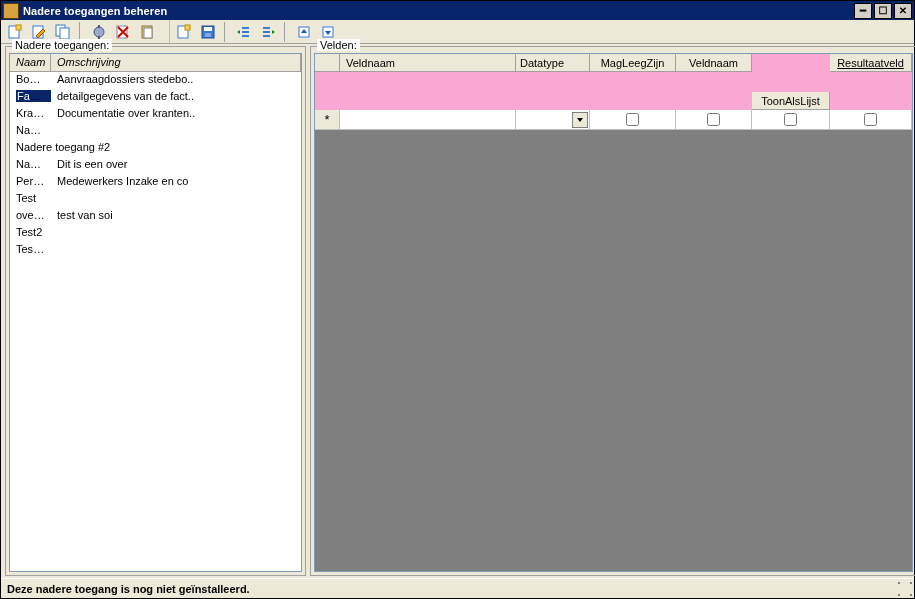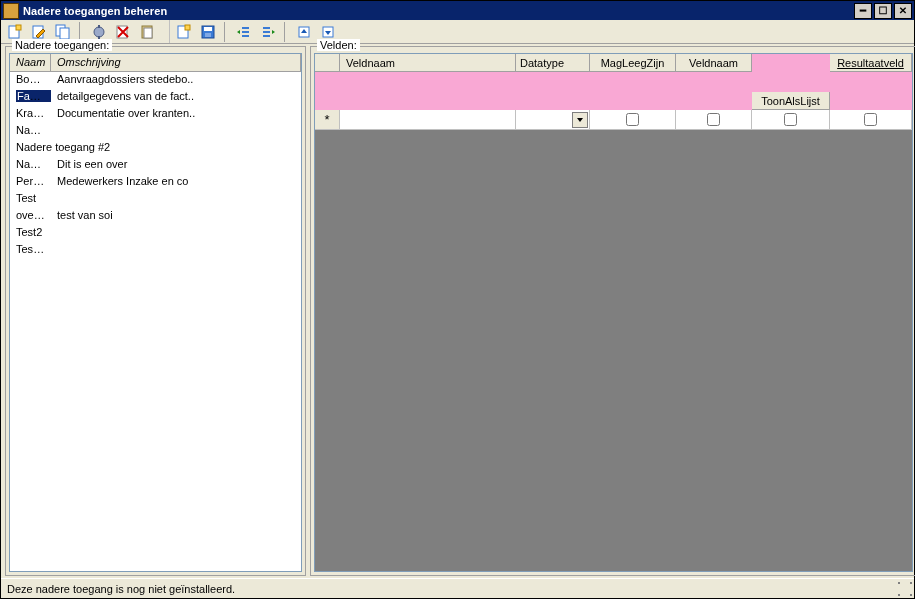--- a/index.html
+++ b/index.html
@@ -48,21 +48,21 @@
   .gc-veldnaam { width:176px; justify-content:flex-start; padding:0 4px;}
   .gc-datatype { width:74px; position:relative; justify-content:flex-end; }
   .gc-datatype .dd-btn { width:16px; height:16px; background:#ece9d8; border:1px solid #7f7f7f; display:flex; align-items:center; justify-content:center; margin-right:1px;}
   .gc-datatype .dd-btn svg{width:8px;height:8px;}
   .gc-check { }
   .gc-check input { margin:0; }
   .gc-magleeg { width:86px; }
   .gc-zoekveld { width:76px; }
   .gc-toonals { width:78px; }
   .gc-result { flex:1; min-width:82px; }
-  .statusbar { height:20px; background:#ece9d8; border-top:1px solid #fff; display:flex; align-items:center; padding:0 6px; font-size:11px; color:#000; position:relative;}
+  .statusbar { height:20px; background:#ece9d8; border-top:1px solid #fff; display:flex; align-items:center; padding:0 6px; font-size:11px; color:#000; position:relative;font-weight:bold;}
   .statusbar .grip { position:absolute; right:2px; bottom:2px; width:14px; height:14px; }
   .statusbar .grip .d { position:absolute; width:2px; height:2px; background:#808080; }
   .vsep { width:3px; background:#ece9d8; cursor:col-resize; }
 </style>
 </head>
 <body>
 
 <div class="window">
   <div class="titlebar">
     <div class="app-icon"></div>

